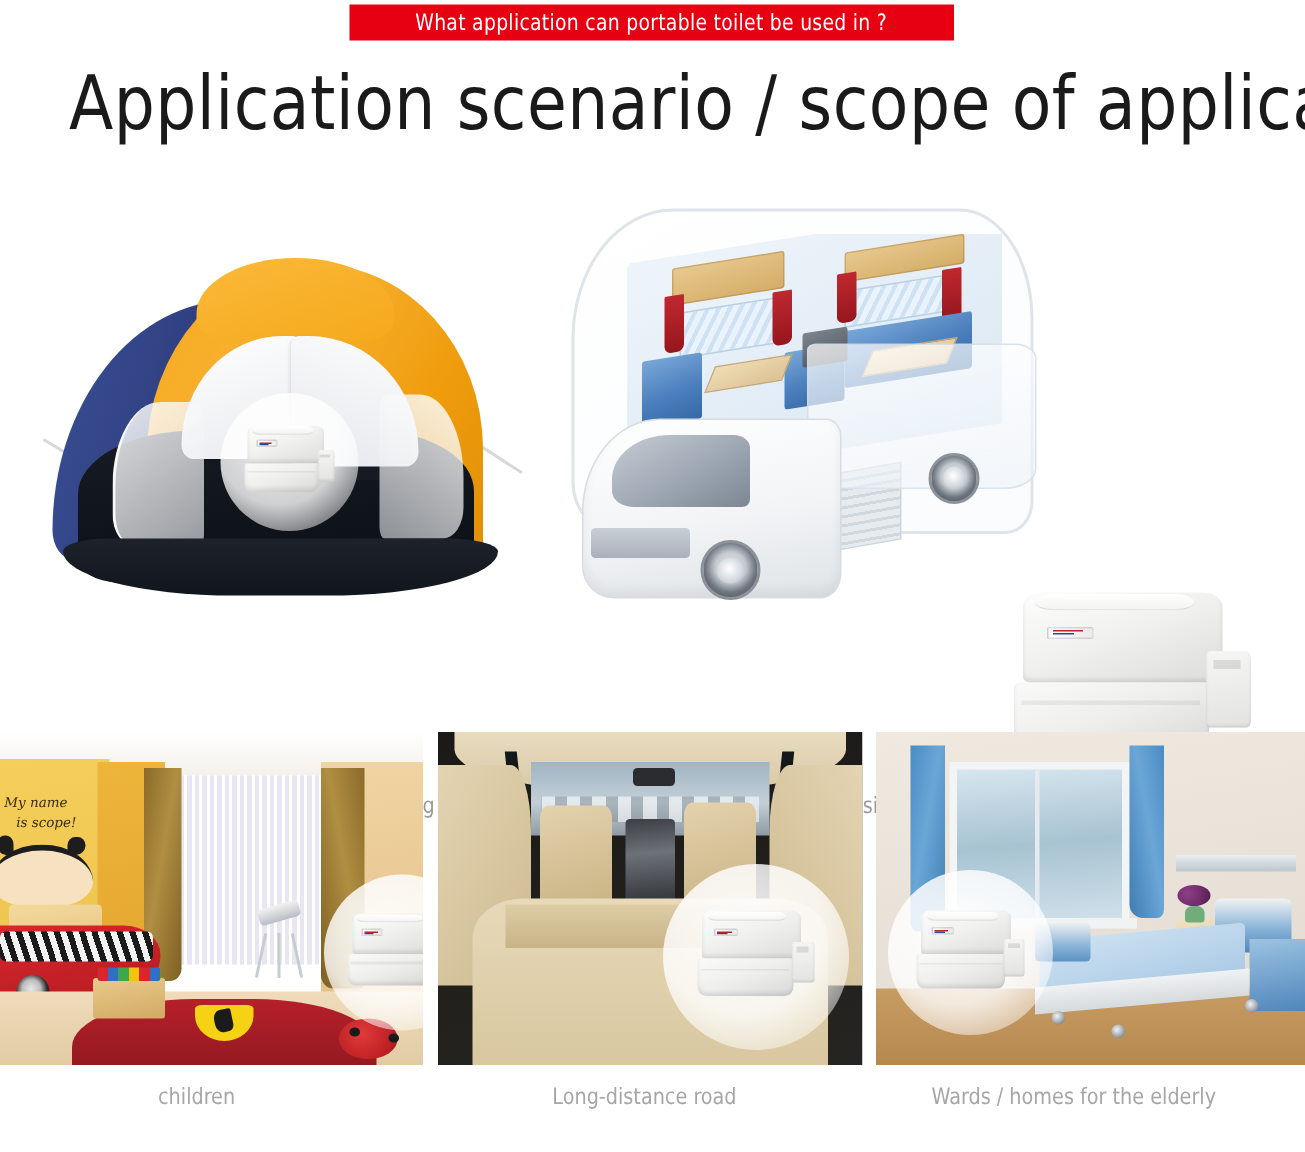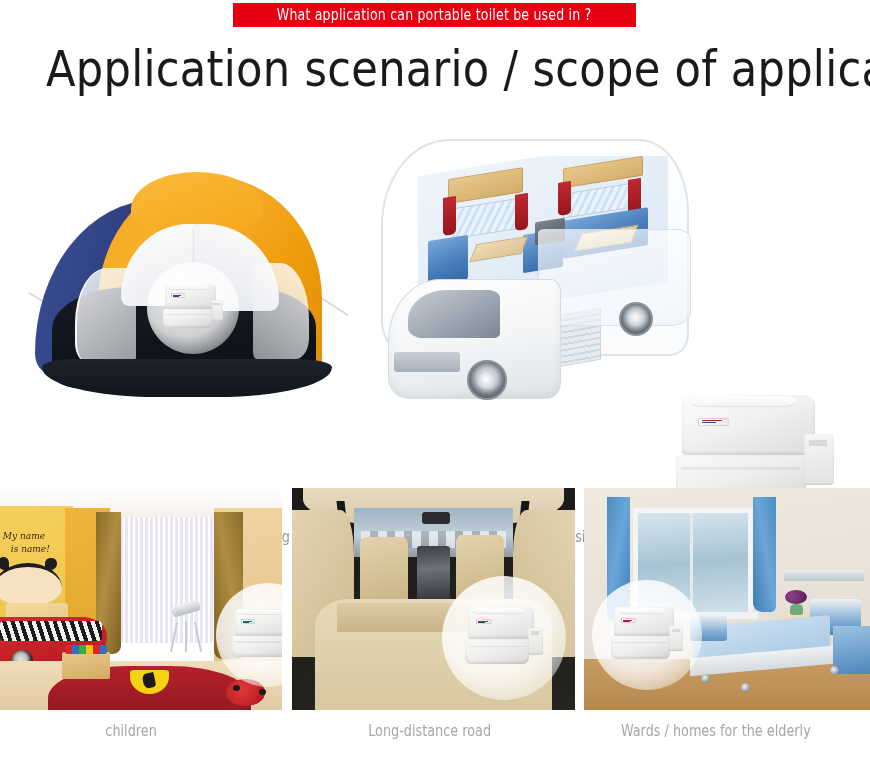--- a/index.html
+++ b/index.html
@@ -531,21 +531,21 @@
   <div class="photo photo-children">
     <div class="kid-ceiling"></div>
     <div class="kid-wall-left"></div>
     <div class="kid-wall-mid"></div>
     <div class="kid-wall-right"></div>
     <div class="kid-window"></div>
     <div class="kid-curtain-l"></div>
     <div class="kid-curtain-r"></div>
     <div class="kid-wallart">
       <div class="kid-wallart-text" style="left:0;top:0;">My name</div>
-      <div class="kid-wallart-text" style="left:8px;top:13px;">is name!</div>
+      <div class="kid-wallart-text" style="left:8px;top:13px;">is scope!</div>
     </div>
     <div class="kid-cow"></div>
     <div class="kid-headboard"></div>
     <div class="kid-bed"></div>
     <div class="kid-bed-stripes"></div>
     <div class="kid-wheel" style="left:4%;top:73%;width:22px;height:22px;"></div>
     <div class="kid-wheel" style="left:30%;top:71%;width:19px;height:19px;"></div>
     <div class="kid-floor"></div>
     <div class="kid-rug"></div>
     <div class="kid-shield"></div>

